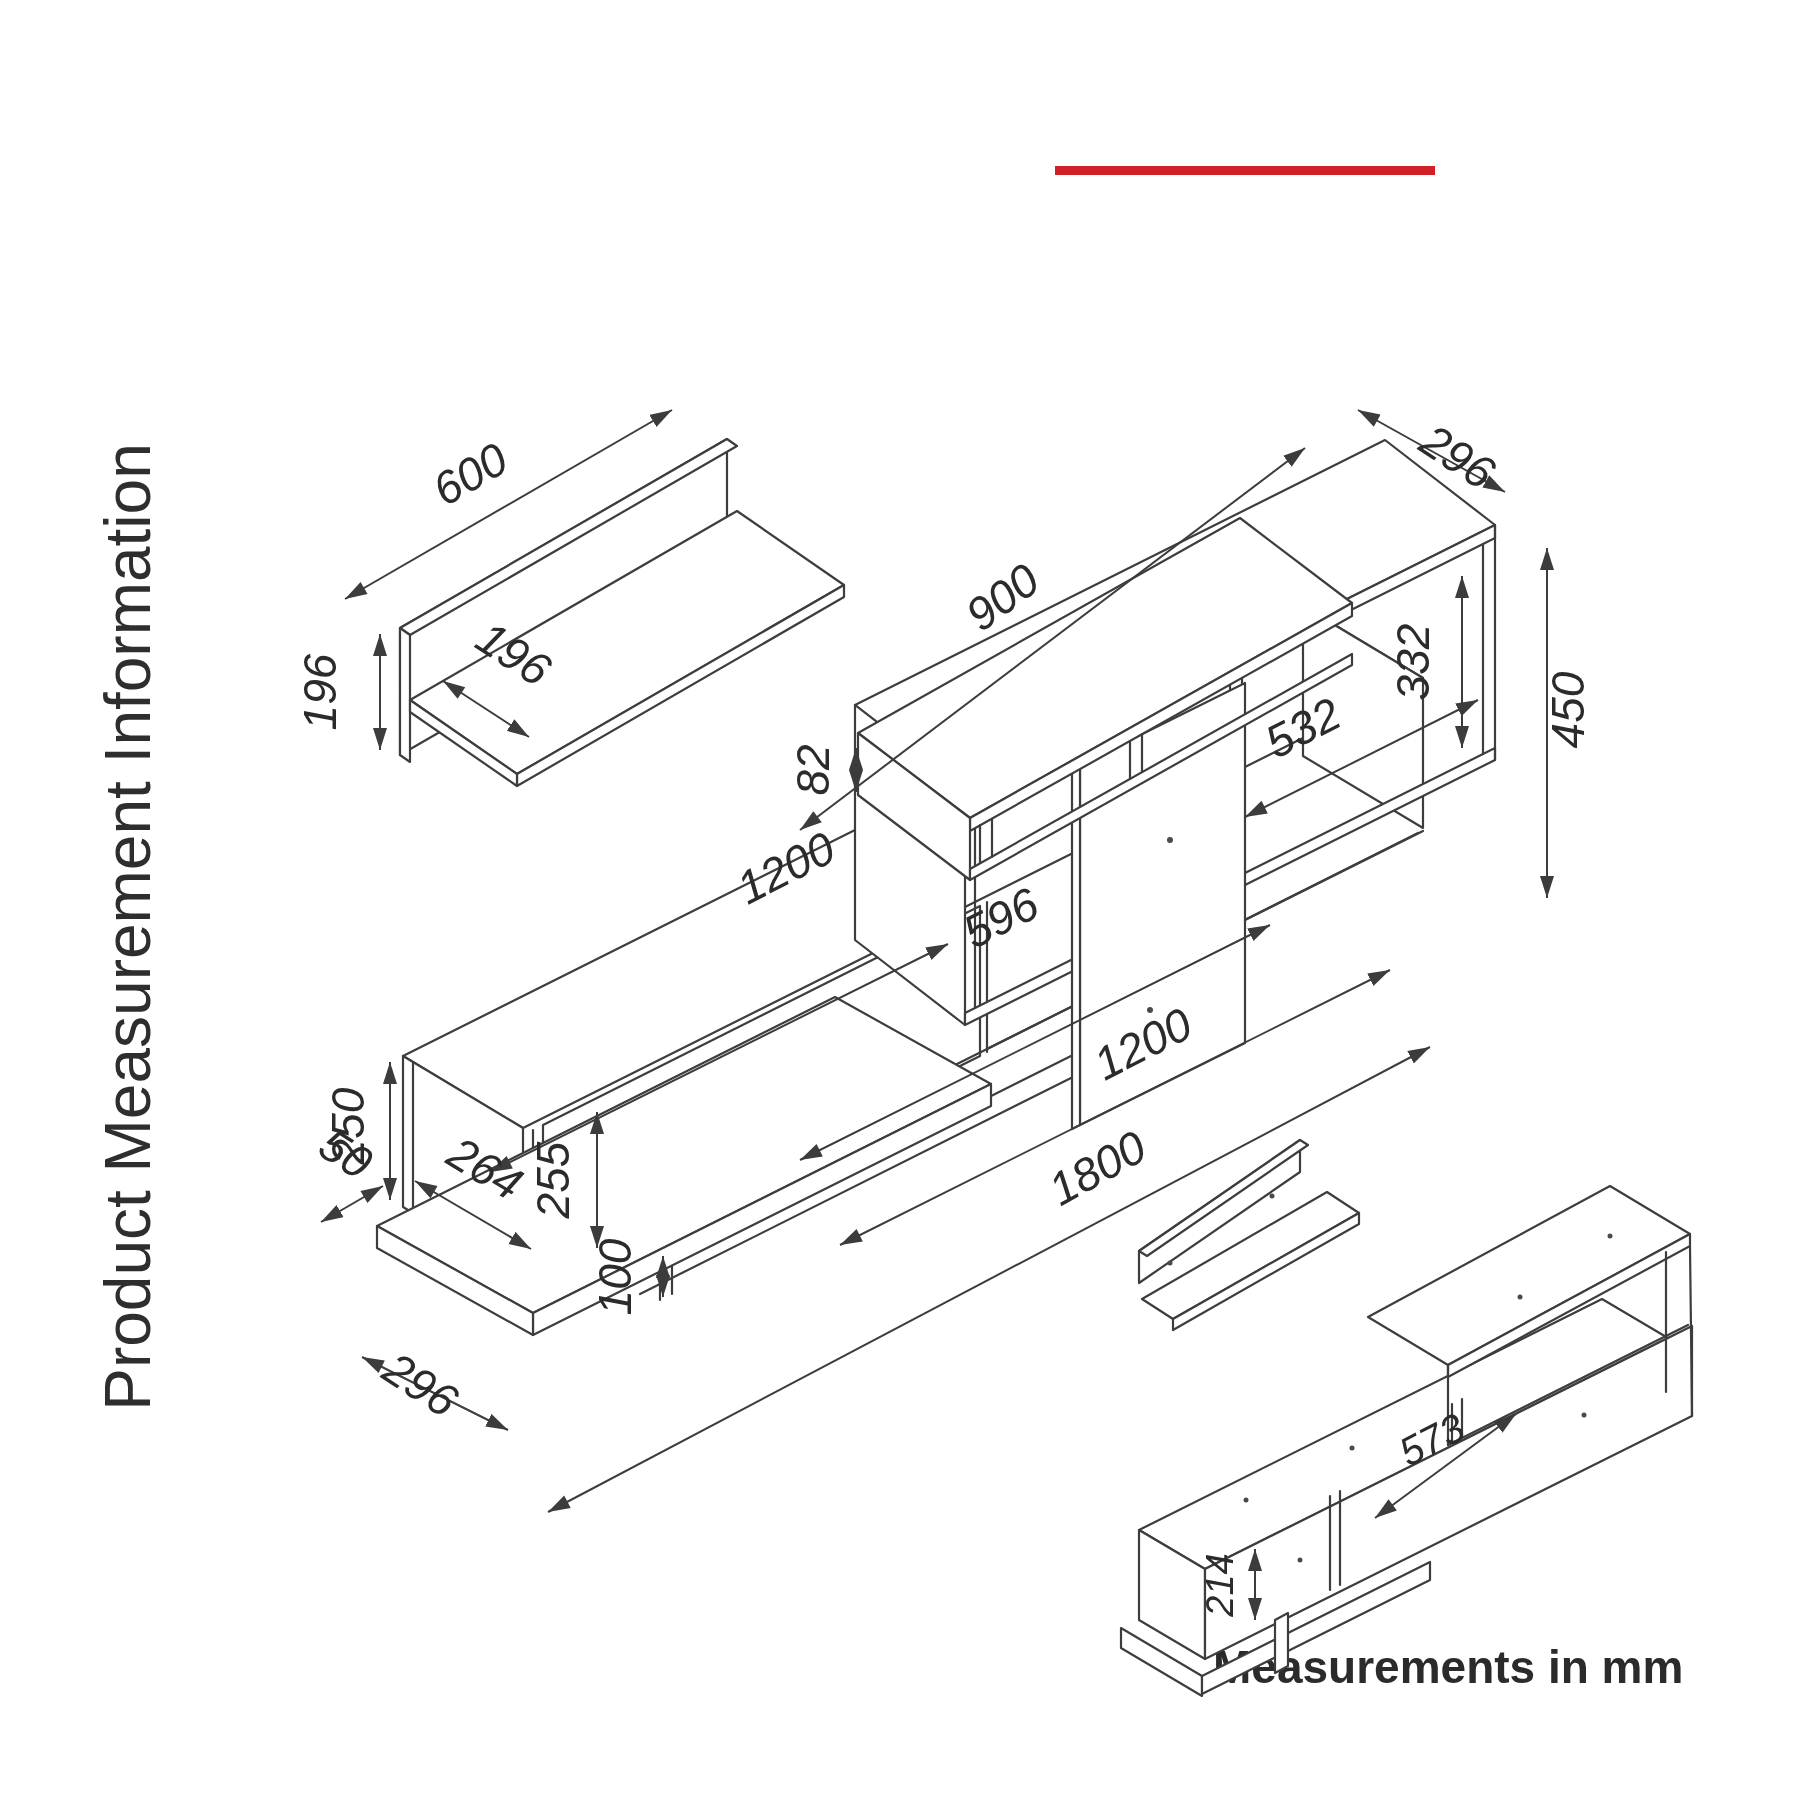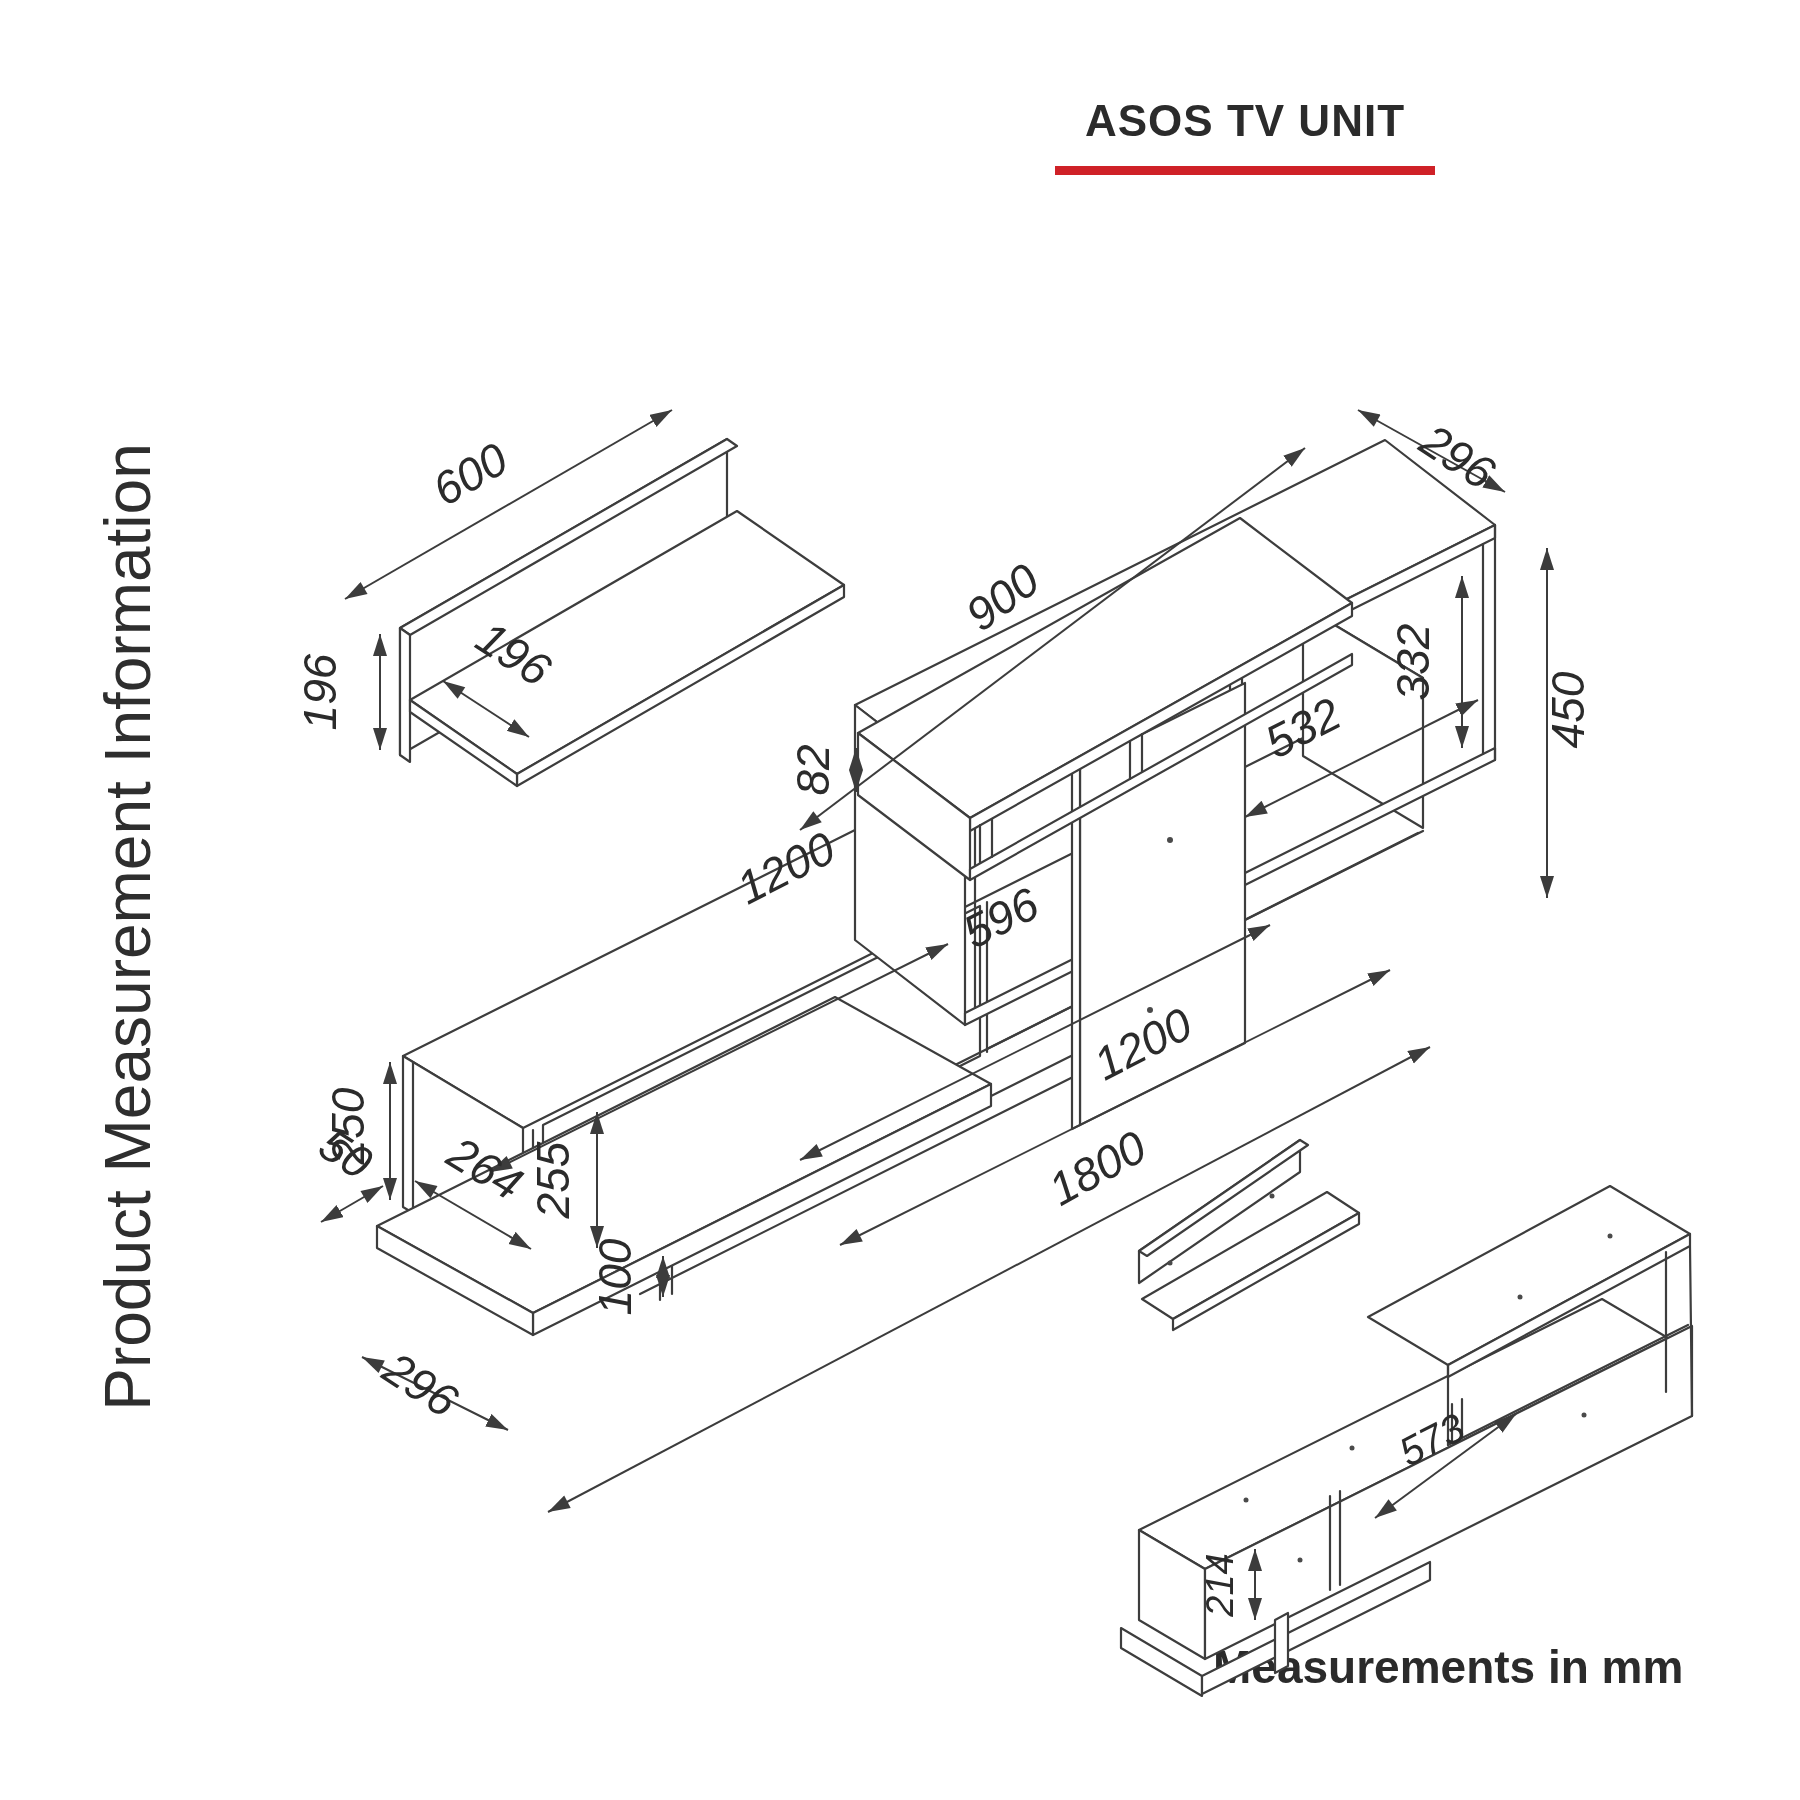--- a/index.html
+++ b/index.html
@@ -18,21 +18,20 @@
   .dim-label{font-family:"Liberation Sans",sans-serif;font-style:italic;font-size:46px;
              fill:#2b2b2b;text-anchor:middle;}
   .s40{font-size:40px;} .s38{font-size:38px;}
   .dot{fill:#4a4a4a;stroke:none;}
 </style>
 </head>
 <body>
 
 <div class="page">
 
-  <div class="title">ASOS TV UNIT</div>
   <div class="side-label">Product Measurement Information</div>
   <div class="footer">Measurements in mm</div>
 
   <svg width="1800" height="1800" viewBox="0 0 1800 1800">
     <defs>
       <marker id="aE" markerWidth="24" markerHeight="16" refX="22" refY="7" orient="auto" markerUnits="userSpaceOnUse">
         <path d="M0,0 L22,7 L0,14 Z" fill="#3c3c3c"></path>
       </marker>
       <marker id="aS" markerWidth="24" markerHeight="16" refX="0" refY="7" orient="auto" markerUnits="userSpaceOnUse">
         <path d="M22,0 L0,7 L22,14 Z" fill="#3c3c3c"></path>

